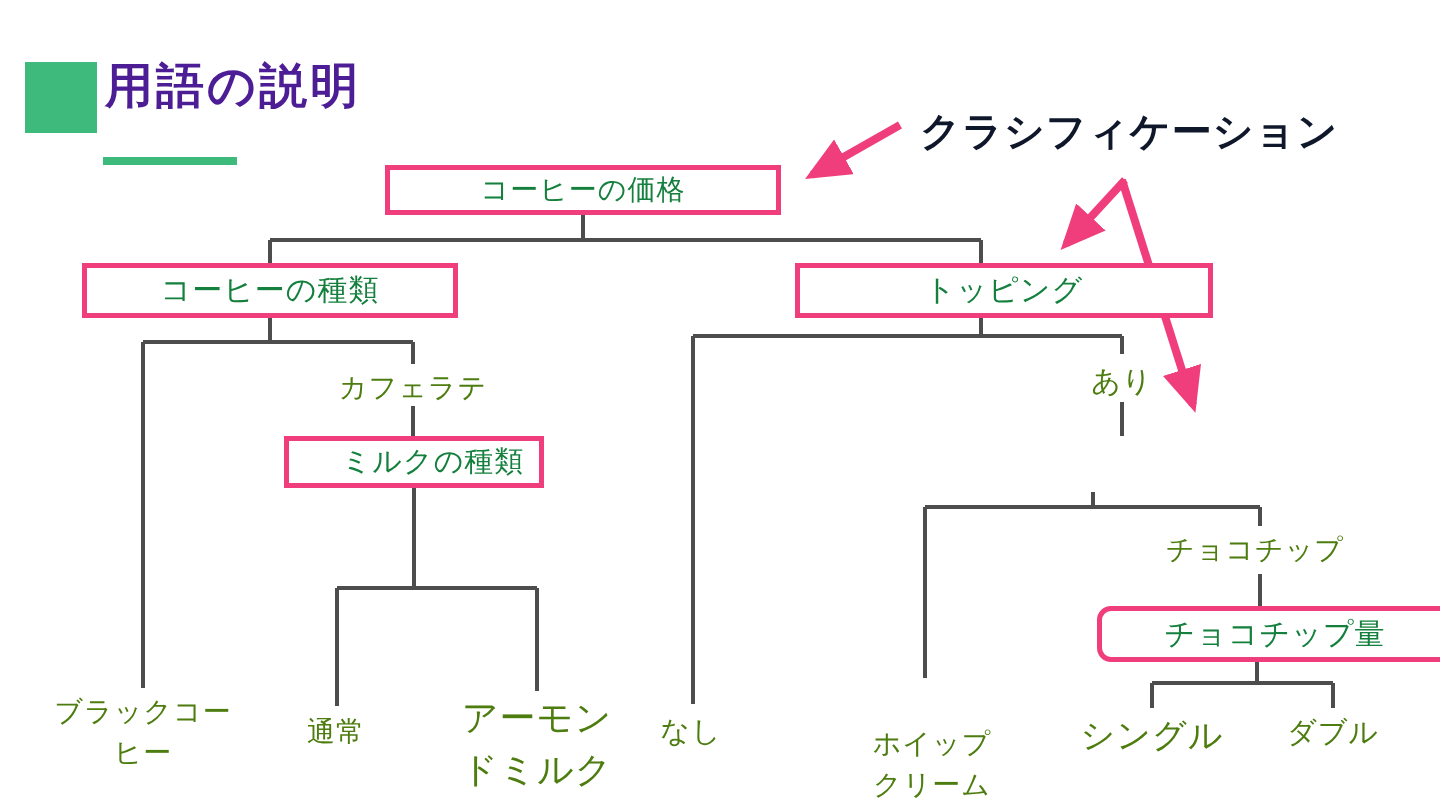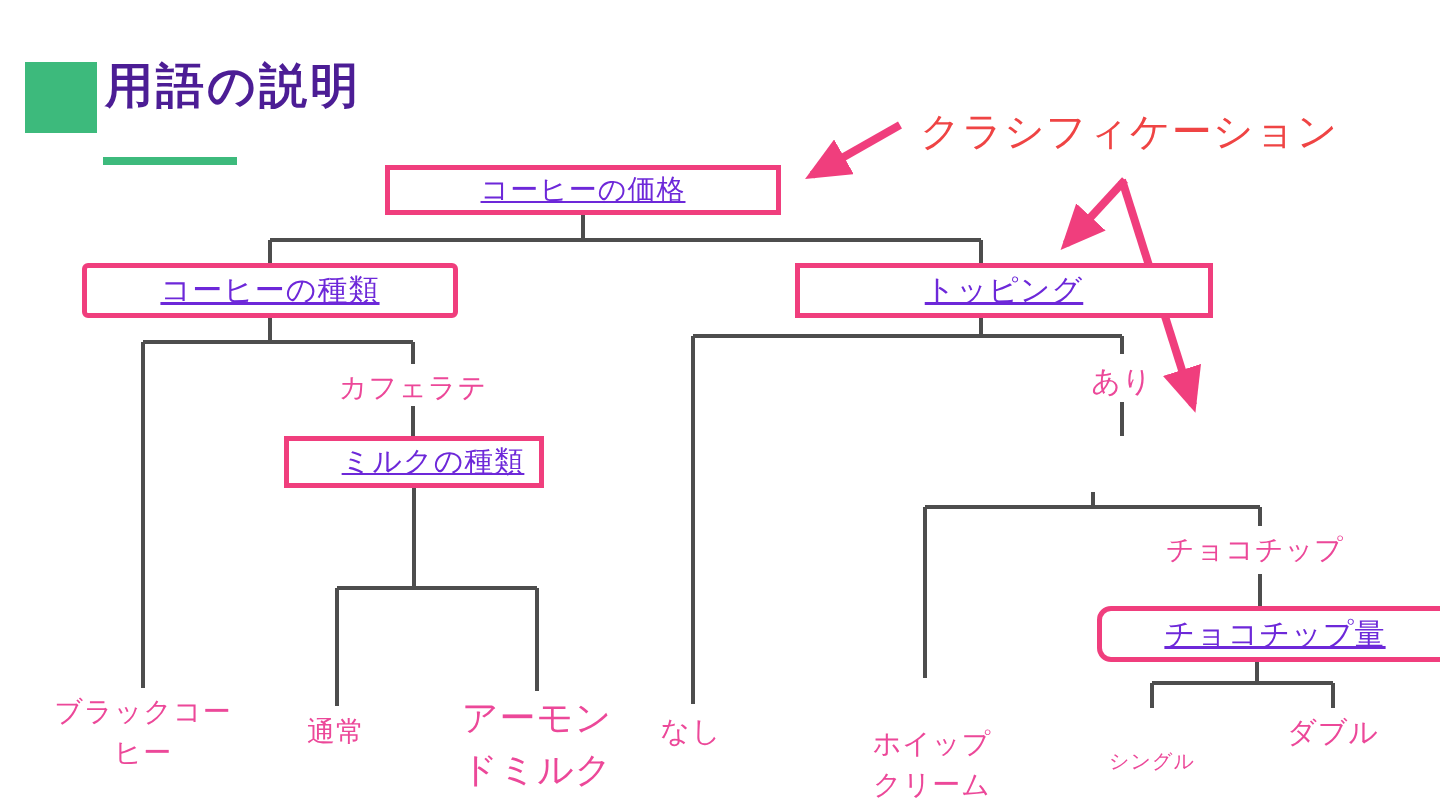--- a/index.html
+++ b/index.html
@@ -12,45 +12,44 @@
   body{font-family:"Liberation Sans","DejaVu Sans",sans-serif;color:var(--ink);}
   #stage{position:relative;width:1440px;height:810px;background:#fff;overflow:hidden;}
   #wires{position:absolute;left:0;top:0;width:1440px;height:810px;}
   .node{
     position:absolute;
     box-sizing:border-box;
     border:5px solid var(--pink);
     background:#fff;
     display:flex;align-items:center;justify-content:center;
     text-align:left;
-    color:#6d28d9;
+    color:#15803d;
     z-index:2;
     letter-spacing:1px;
     white-space:nowrap;
-    text-decoration:underline;
   }
   .lbl{
     position:absolute;
     transform:translateX(-50%);
     text-align:center;
-    color:#ec4899;
+    color:#4d7c0f;
     z-index:2;
     line-height:1.45;
     letter-spacing:1px;
   }
   .title{
     position:absolute;left:105px;top:54px;
     font-size:48px;font-weight:900;color:#4c1d95;
     letter-spacing:3px;z-index:2;white-space:nowrap;
   }
   .title-square{position:absolute;left:25px;top:62px;width:72px;height:71px;background:var(--green);z-index:2;}
   .title-underline{position:absolute;left:103px;top:157px;width:134px;height:8px;background:var(--green);z-index:2;}
   .annotation{
     position:absolute;left:920px;top:104px;
-    font-size:40px;font-weight:400;color:#ef4444;
+    font-size:40px;font-weight:700;color:#0f172a;
     letter-spacing:1px;z-index:2;white-space:nowrap;text-align:center;
   }
 </style>
 </head>
 <body>
 
 <div id="stage">
 
   <svg id="wires" viewBox="0 0 1440 810" xmlns="http://www.w3.org/2000/svg">
     <defs>
@@ -78,30 +77,30 @@
     </g>
   </svg>
 
   <div class="title-square"></div>
   <div class="title">用語の説明</div>
   <div class="title-underline"></div>
 
   <div class="annotation">クラシフィケーション</div>
 
   <div class="node" style="left:385px;top:165px;width:396px;height:50px;font-size:28px;">コーヒーの価格</div>
-  <div class="node" style="left:82px;top:263px;width:376px;height:55px;font-size:30px;border-radius:6px;">コーヒーの種類</div>
+  <div class="node" style="left:82px;top:263px;width:376px;height:55px;font-size:30px;">コーヒーの種類</div>
   <div class="node" style="left:795px;top:263px;width:418px;height:55px;font-size:30px;">トッピング</div>
   <div class="node" style="left:284px;top:436px;width:260px;height:52px;font-size:29px;padding-left:38px;">ミルクの種類</div>
   <div class="node" style="left:1097px;top:606px;width:356px;height:56px;font-size:30px;border-radius:14px;">チョコチップ量</div>
 
   <div class="lbl" style="left:413px;top:368px;font-size:28px;">カフェラテ</div>
   <div class="lbl" style="left:1122px;top:360px;font-size:29px;">あり</div>
   <div class="lbl" style="left:1255px;top:530px;font-size:28px;">チョコチップ</div>
 
   <div class="lbl" style="left:143px;top:692px;width:185px;font-size:28px;">ブラックコーヒー</div>
   <div class="lbl" style="left:336px;top:712px;font-size:28px;">通常</div>
   <div class="lbl" style="left:537px;top:692px;width:160px;font-size:36px;">アーモンドミルク</div>
   <div class="lbl" style="left:691px;top:710px;font-size:29px;">なし</div>
   <div class="lbl" style="left:932px;top:724px;width:135px;font-size:28px;">ホイップクリーム</div>
-  <div class="lbl" style="left:1152px;top:711px;font-size:20px;margin-top:36px;">シングル</div>
+  <div class="lbl" style="left:1152px;top:711px;font-size:34px;">シングル</div>
   <div class="lbl" style="left:1333px;top:711px;font-size:29px;">ダブル</div>
 
 </div>
 
 </body></html>

